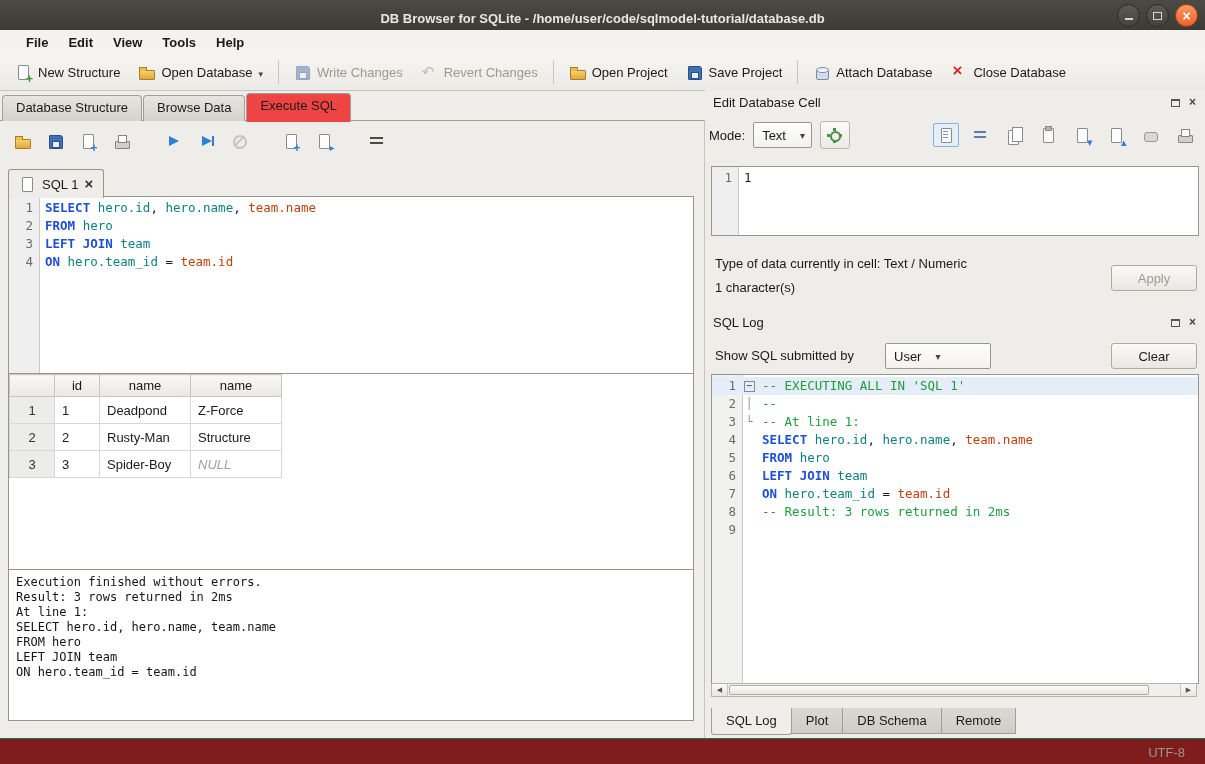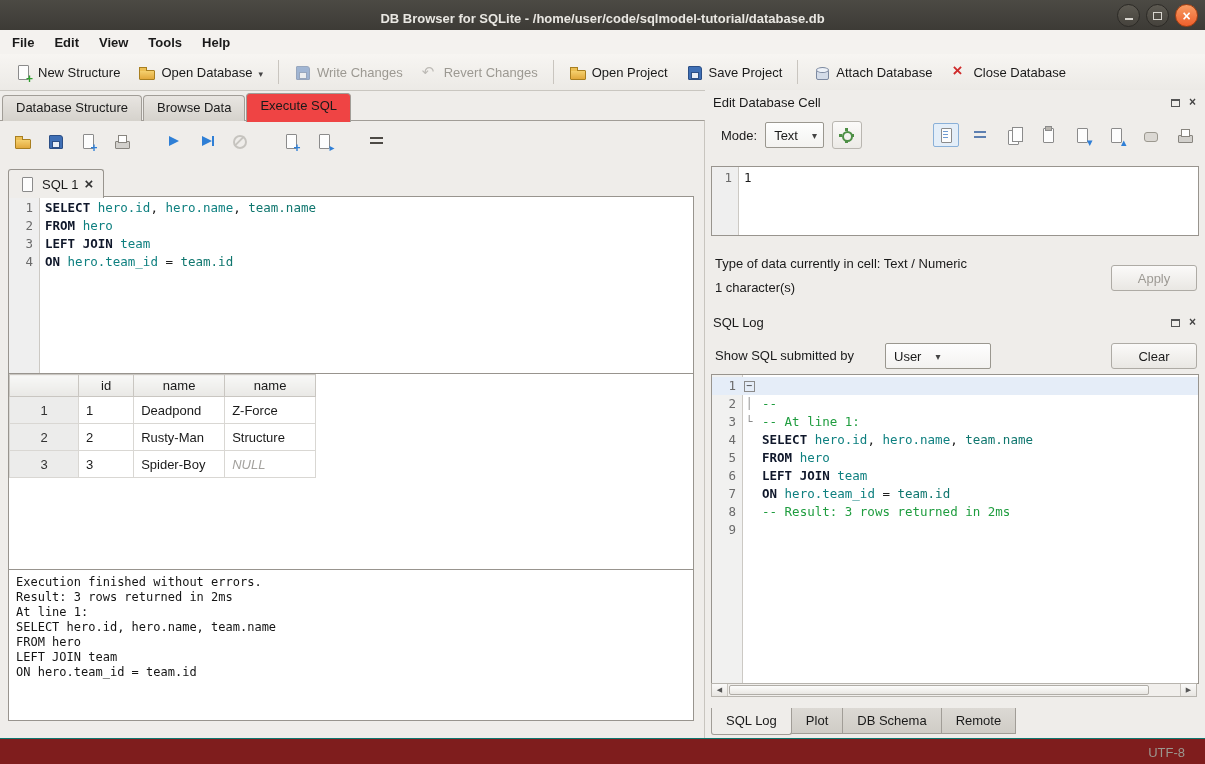--- a/index.html
+++ b/index.html
@@ -14,21 +14,21 @@
   .win-controls{position:absolute;right:7px;top:4px;display:flex;gap:6px}
   .wc{width:21px;height:21px;border-radius:50%;background:linear-gradient(#5d5a52,#45423c);
       border:1px solid #2c2a26;display:flex;align-items:center;justify-content:center}
   .wc-min::before{content:'';width:8px;height:2px;background:#d9d6d0;margin-top:7px}
   .wc-max::before{content:'';width:7px;height:6px;border:1px solid #d9d6d0}
   .wc-close{background:linear-gradient(#f79c63,#ee5f2c);border-color:#a53f12}
   .wc-close::before{content:'×';color:#fff;font-weight:bold;font-size:14px;line-height:14px}
 
   
   .menubar{position:absolute;left:0;top:30px;right:0;height:24px;background:#f4f2ef;
-    border-bottom:1px solid #e0ddd8;display:flex;align-items:center;padding-left:2px}
+    border-bottom:1px solid #e0ddd8;display:flex;align-items:center;padding-left:16px}
   .menu-item{padding:3px 10px;font-weight:bold}
 
   
   .toolbar{position:absolute;left:0;top:54px;right:0;height:36px;
     background:linear-gradient(#f7f5f2,#eceae6);border-bottom:1px solid #c9c6c0;
     display:flex;align-items:center;padding:0 6px}
   .tb-btn{display:flex;align-items:center;gap:6px;padding:5px 9px;border-radius:3px}
   .tb-btn.disabled{color:#9c9992}
   .tb-btn.disabled .mi{opacity:.45}
   .tb-sep{width:1px;height:24px;background:#c9c5bf;margin:0 6px}
@@ -107,50 +107,50 @@
   .gutter-bg.g26{width:26px}
   .rows{position:relative;padding-top:2px}
   .code-row{display:flex;height:18px;line-height:18px;position:relative}
   .code-row.hl{background:#e5edf8}
   .ln{width:30px;flex:none;text-align:right;padding-right:6px;box-sizing:border-box;color:#6b6b6b}
   .ln26{width:26px}
   .fold{width:14px;flex:none;text-align:center;color:#8a8a8a;font-size:11px;position:relative}
   .fold-box{font-size:10px;color:#3a3a3a}
   .fold-box::after{content:'';position:absolute;left:2px;top:4px;width:9px;height:9px;border:1px solid #8a8a8a}
   .cl{white-space:pre;padding-left:6px}
-  .tok-kw{color:#0f172a;font-weight:bold}
+  .tok-kw{color:#1d4ed8;font-weight:bold}
   .tok-id1{color:#0f8080}
-  .tok-id2{color:#0f766e}
+  .tok-id2{color:#c2410c}
   .tok-pl{color:#202020}
   .tok-cm{color:#1f9d3f}
 
   .editor{position:absolute;top:75px;left:8px;width:684px;height:177px}
   .grid{position:absolute;top:252px;left:8px;width:684px;height:196px;background:#fff;border:1px solid #98948e;overflow:hidden}
   table{border-collapse:collapse;font-size:13px}
   th,td{border:1px solid #d9d7d3;font-weight:normal}
-  thead th{background:linear-gradient(#f8f8f7,#e9e8e5);height:21px;padding:0 22px;border-color:#c9c6c1}
+  thead th{background:linear-gradient(#f8f8f7,#e9e8e5);height:21px;padding:0 10px;border-color:#c9c6c1}
   th.corner{width:24px}
   .rownum{width:24px;background:#ececeb;text-align:center;color:#333}
   td{height:26px;padding:0 7px;min-width:24px}
   td.c-id{width:30px}
   td.c-name{width:76px}
   td.nullv{color:#a3a19d;font-style:italic}
   .status-box{position:absolute;top:448px;left:8px;width:670px;height:140px;background:#fff;border:1px solid #98948e;
     font-family:"DejaVu Sans Mono",monospace;font-size:12px;line-height:15px;padding:5px 7px;white-space:pre;color:#141414}
 
   
   .right-pane{position:absolute;top:90px;left:705px;width:500px;height:648px;background:#efedea}
   .dock-header{position:absolute;left:8px;right:6px;height:17px;display:flex;align-items:center}
   .dock-title{flex:1}
   .dock-btns{display:flex;gap:4px}
   .dock-btn{width:13px;height:13px;display:flex;align-items:center;justify-content:center}
   .float-icon::before{content:'';width:7px;height:5px;border:1px solid #555;border-top-width:2px}
   .close-icon::before{content:'×';font-size:12px;font-weight:bold;color:#444;line-height:11px}
 
-  .mode-row{position:absolute;top:31px;left:16px;display:flex;align-items:center;gap:8px}
+  .mode-row{position:absolute;top:31px;left:4px;display:flex;align-items:center;gap:8px}
   .combo{display:inline-flex;align-items:center;height:24px;border:1px solid #9a978f;border-radius:2px;
     background:linear-gradient(#fefefe,#f3f2f0);padding-left:8px}
   .combo-arrow{width:17px;align-self:stretch;display:flex;align-items:center;justify-content:center;margin-left:8px}
   .combo-arrow::before{content:'▾';font-size:10px;color:#444}
   .tool-btn{width:28px;height:26px;display:flex;align-items:center;justify-content:center;border:1px solid #b9b6b0;
     border-radius:3px;background:linear-gradient(#fbfaf9,#eceae6)}
   .mode-icons{position:absolute;top:33px;left:228px;display:flex;gap:8px;align-items:center}
   .micon{width:26px;height:24px;display:flex;align-items:center;justify-content:center;border:1px solid transparent;border-radius:2px}
   .micon.selected{border-color:#8ab0d8;background:#e4eef8}
 
@@ -431,20 +431,21 @@
     <span class="combo-arrow"></span>
   </span>
   <button class="btn clear-btn">Clear</button>
 
   <div class="codebox log-box">
     <div class="gutter-bg"></div>
     <div class="rows">
         <div class="code-row hl">
           <span class="ln">1</span>
           <span class="fold fold-box">−</span>
+          <span class="cl"><span class="tok-cm">-- EXECUTING ALL IN 'SQL 1'</span></span>
         </div>
         <div class="code-row">
           <span class="ln">2</span>
           <span class="fold">│</span>
           <span class="cl"><span class="tok-cm">--</span></span>
         </div>
         <div class="code-row">
           <span class="ln">3</span>
           <span class="fold">└</span>
           <span class="cl"><span class="tok-cm">-- At line 1:</span></span>

